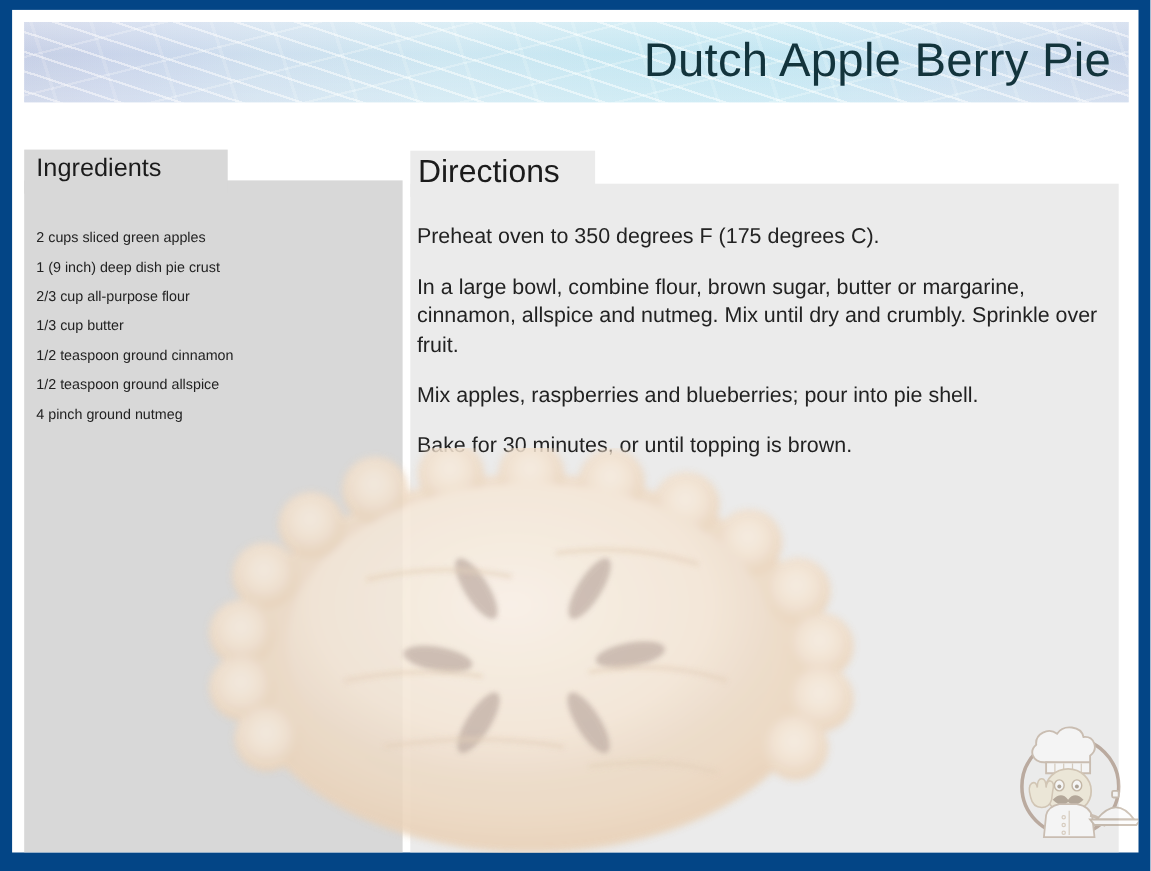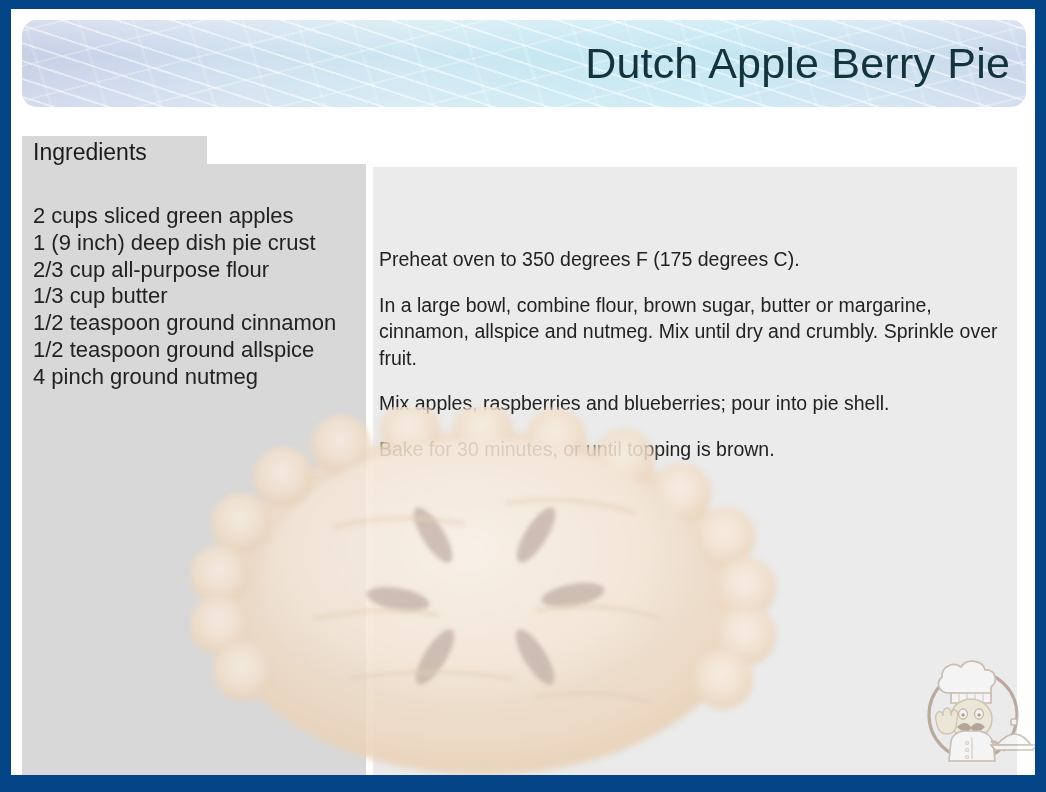--- a/index.html
+++ b/index.html
@@ -31,33 +31,32 @@
     background: #ffffff;
     overflow: hidden;
   }
 
   
   #banner {
     position: absolute;
     left: 11px;
     top: 11px;
     width: 1004px;
-    height: 87px;
+    height: 73px;
     overflow: hidden;
     background:
       linear-gradient(100deg,
         #cfd4e8 0%,
         #d3dcef 10%,
         #d9e9f4 22%,
         #d8f2f7 38%,
         #cdf2f8 55%,
         #cbf1f8 70%,
         #d3e9f5 85%,
         #d2dcee 100%);
-    border-radius: 15px;
   }
   #banner .weave {
     position: absolute;
     inset: -20px;
     background-image:
       repeating-linear-gradient(18deg, rgba(255,255,255,0.55) 0px, rgba(255,255,255,0.55) 2px, rgba(180,200,225,0.10) 2px, rgba(180,200,225,0.10) 17px),
       repeating-linear-gradient(-14deg, rgba(255,255,255,0.30) 0px, rgba(255,255,255,0.30) 2px, rgba(170,190,220,0.12) 2px, rgba(170,190,220,0.12) 34px),
       repeating-linear-gradient(72deg, rgba(255,255,255,0.18) 0px, rgba(255,255,255,0.18) 3px, rgba(160,180,215,0.07) 3px, rgba(160,180,215,0.07) 52px);
     opacity: 0.85;
   }
@@ -114,21 +113,21 @@
     color: #1b1b1b;
     white-space: nowrap;
   }
   #ingredients-list {
     position: absolute;
     left: 22px;
     top: 194px;
     width: 330px;
   }
   #ingredients-list .ing-item {
-    font-size: 22px;
+    font-size: 13px;
     line-height: 26.8px;
     color: #222222;
     white-space: nowrap;
   }
 
   
   #directions-panel {
     position: absolute;
     left: 362px;
     top: 158px;
@@ -150,21 +149,20 @@
     top: 3px;
     font-size: 29px;
     color: #1b1b1b;
     white-space: nowrap;
   }
   #directions-body {
     position: absolute;
     left: 368px;
     top: 193px;
     width: 640px;
-    margin-top: 44px;
   }
   #directions-body .step {
     font-size: 19.5px;
     line-height: 26.5px;
     color: #222222;
     margin-bottom: 19px;
   }
 
   
   #chef-logo {
@@ -197,20 +195,23 @@
       <div class="ing-item">2 cups sliced green apples</div>
       <div class="ing-item">1 (9 inch) deep dish pie crust</div>
       <div class="ing-item">2/3 cup all-purpose flour</div>
       <div class="ing-item">1/3 cup butter</div>
       <div class="ing-item">1/2 teaspoon ground cinnamon</div>
       <div class="ing-item">1/2 teaspoon ground allspice</div>
       <div class="ing-item">4 pinch ground nutmeg</div>
     </div>
 
     <div id="directions-panel"></div>
+    <div id="directions-tab">
+      <div class="tab-label">Directions</div>
+    </div>
     <div id="directions-body">
       <div class="step">Preheat oven to 350 degrees F (175 degrees C).</div>
       <div class="step">In a large bowl, combine flour, brown sugar, butter or margarine, cinnamon, allspice and nutmeg. Mix until dry and crumbly. Sprinkle over fruit.</div>
       <div class="step">Mix apples, raspberries and blueberries; pour into pie shell.</div>
       <div class="step">Bake for 30 minutes, or until topping is brown.</div>
     </div>
 
     <svg id="pie-watermark" viewBox="0 0 600 392">
       <defs>
         <radialGradient id="crustGrad" cx="48%" cy="42%" r="62%">

